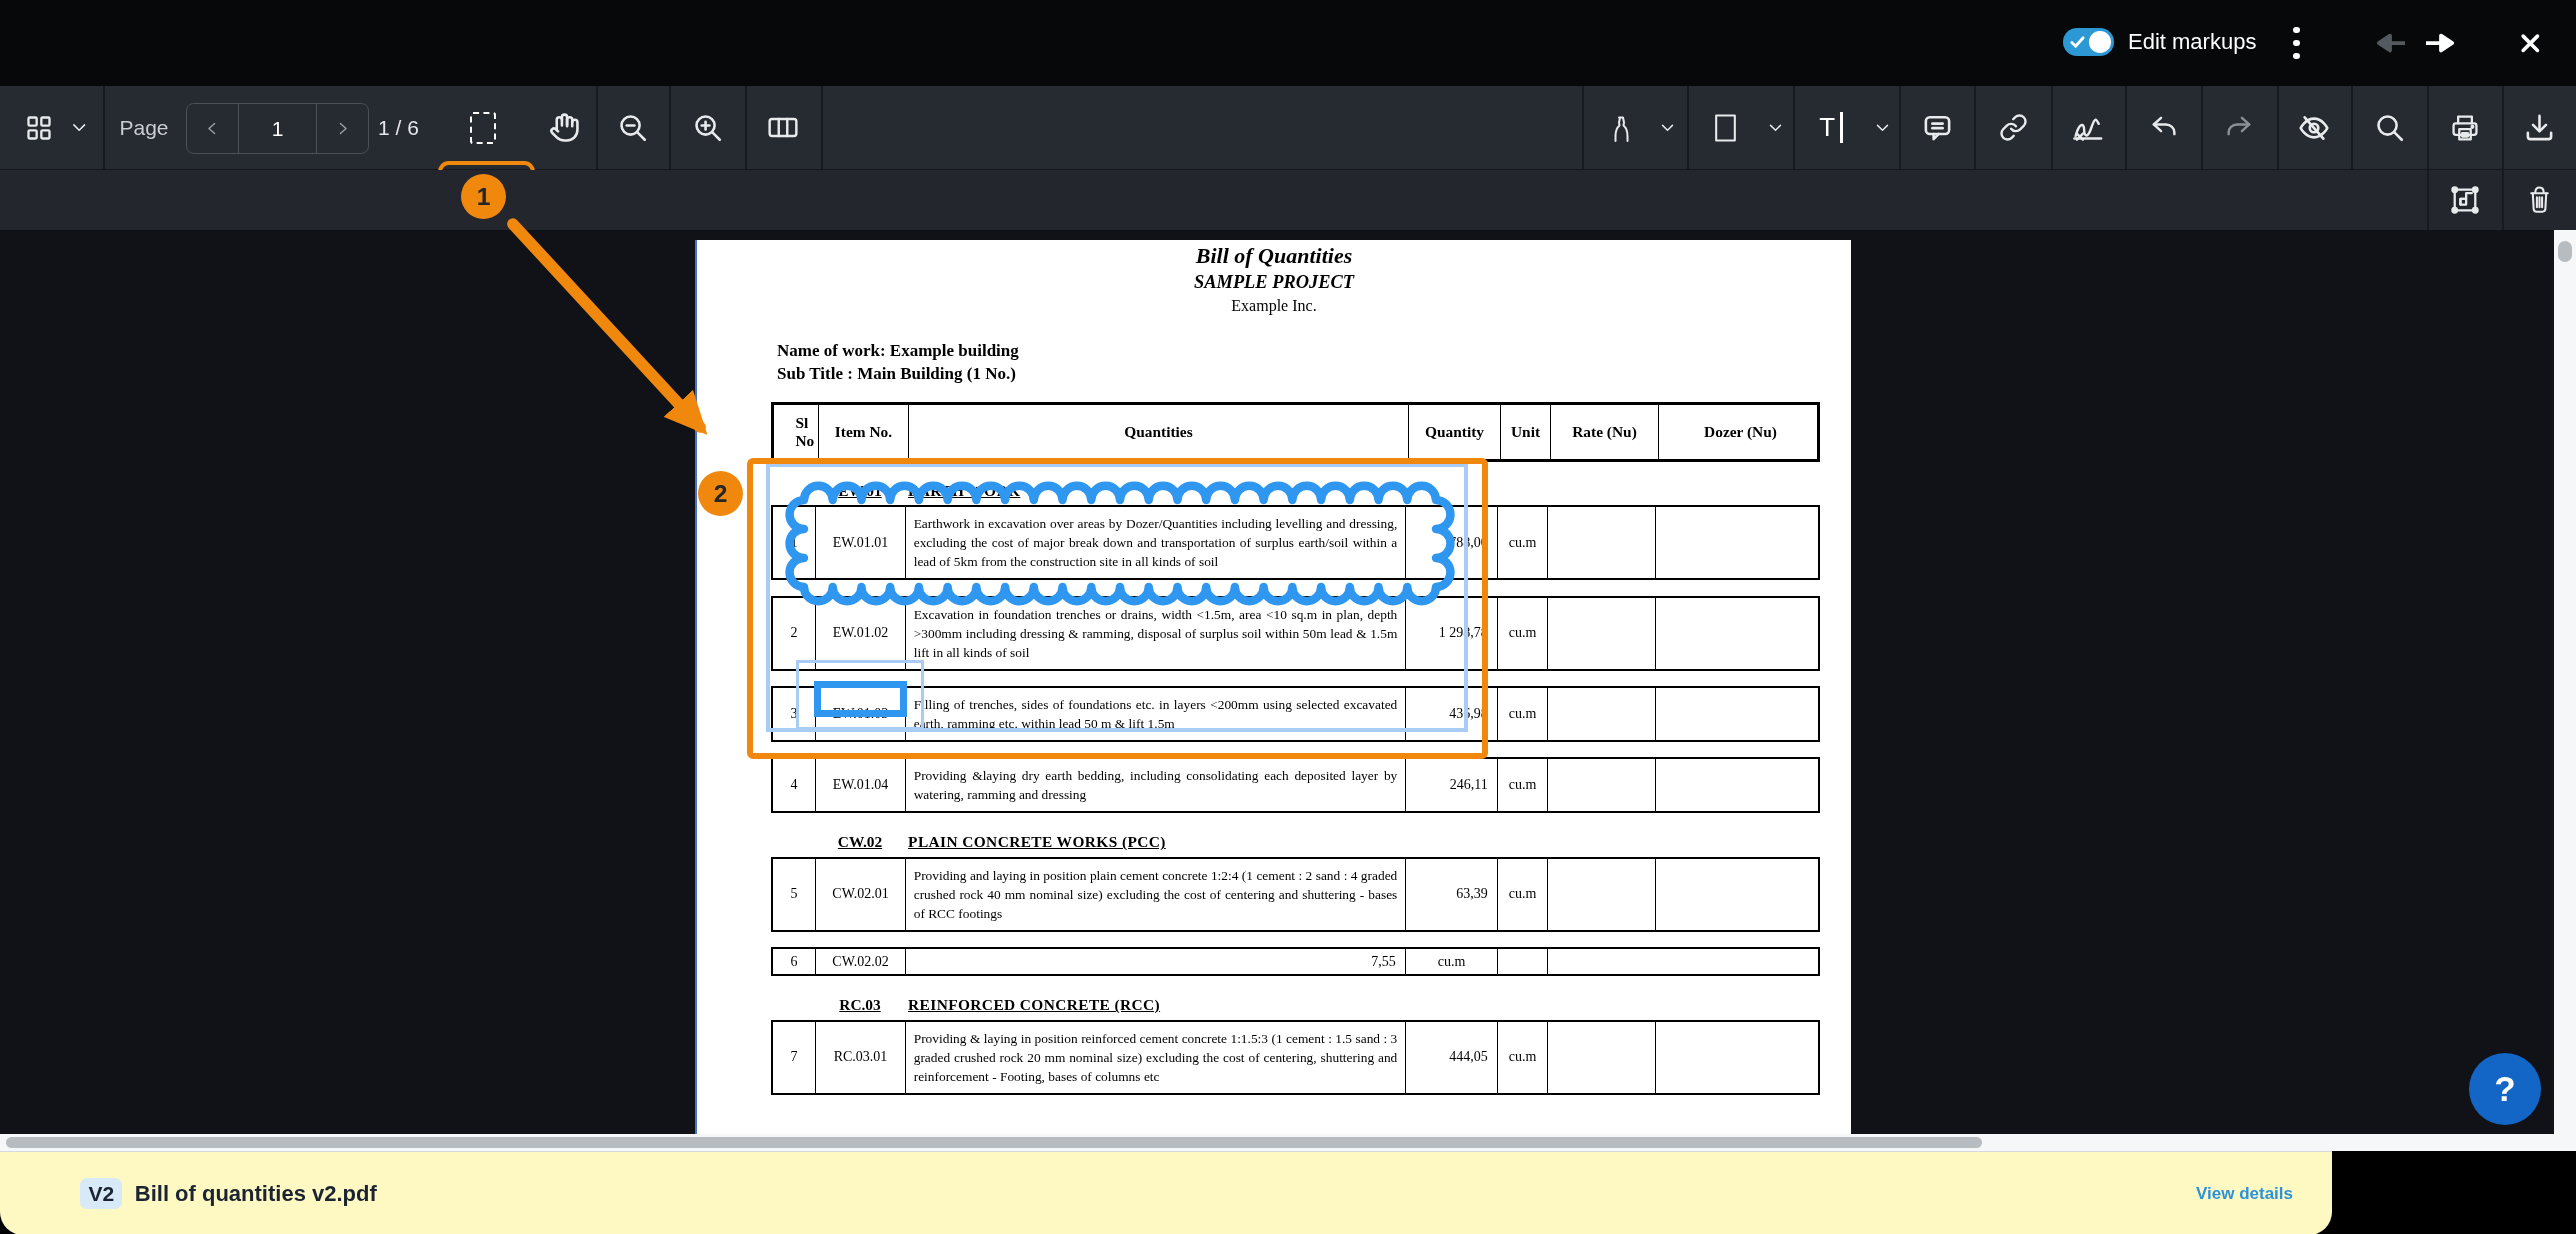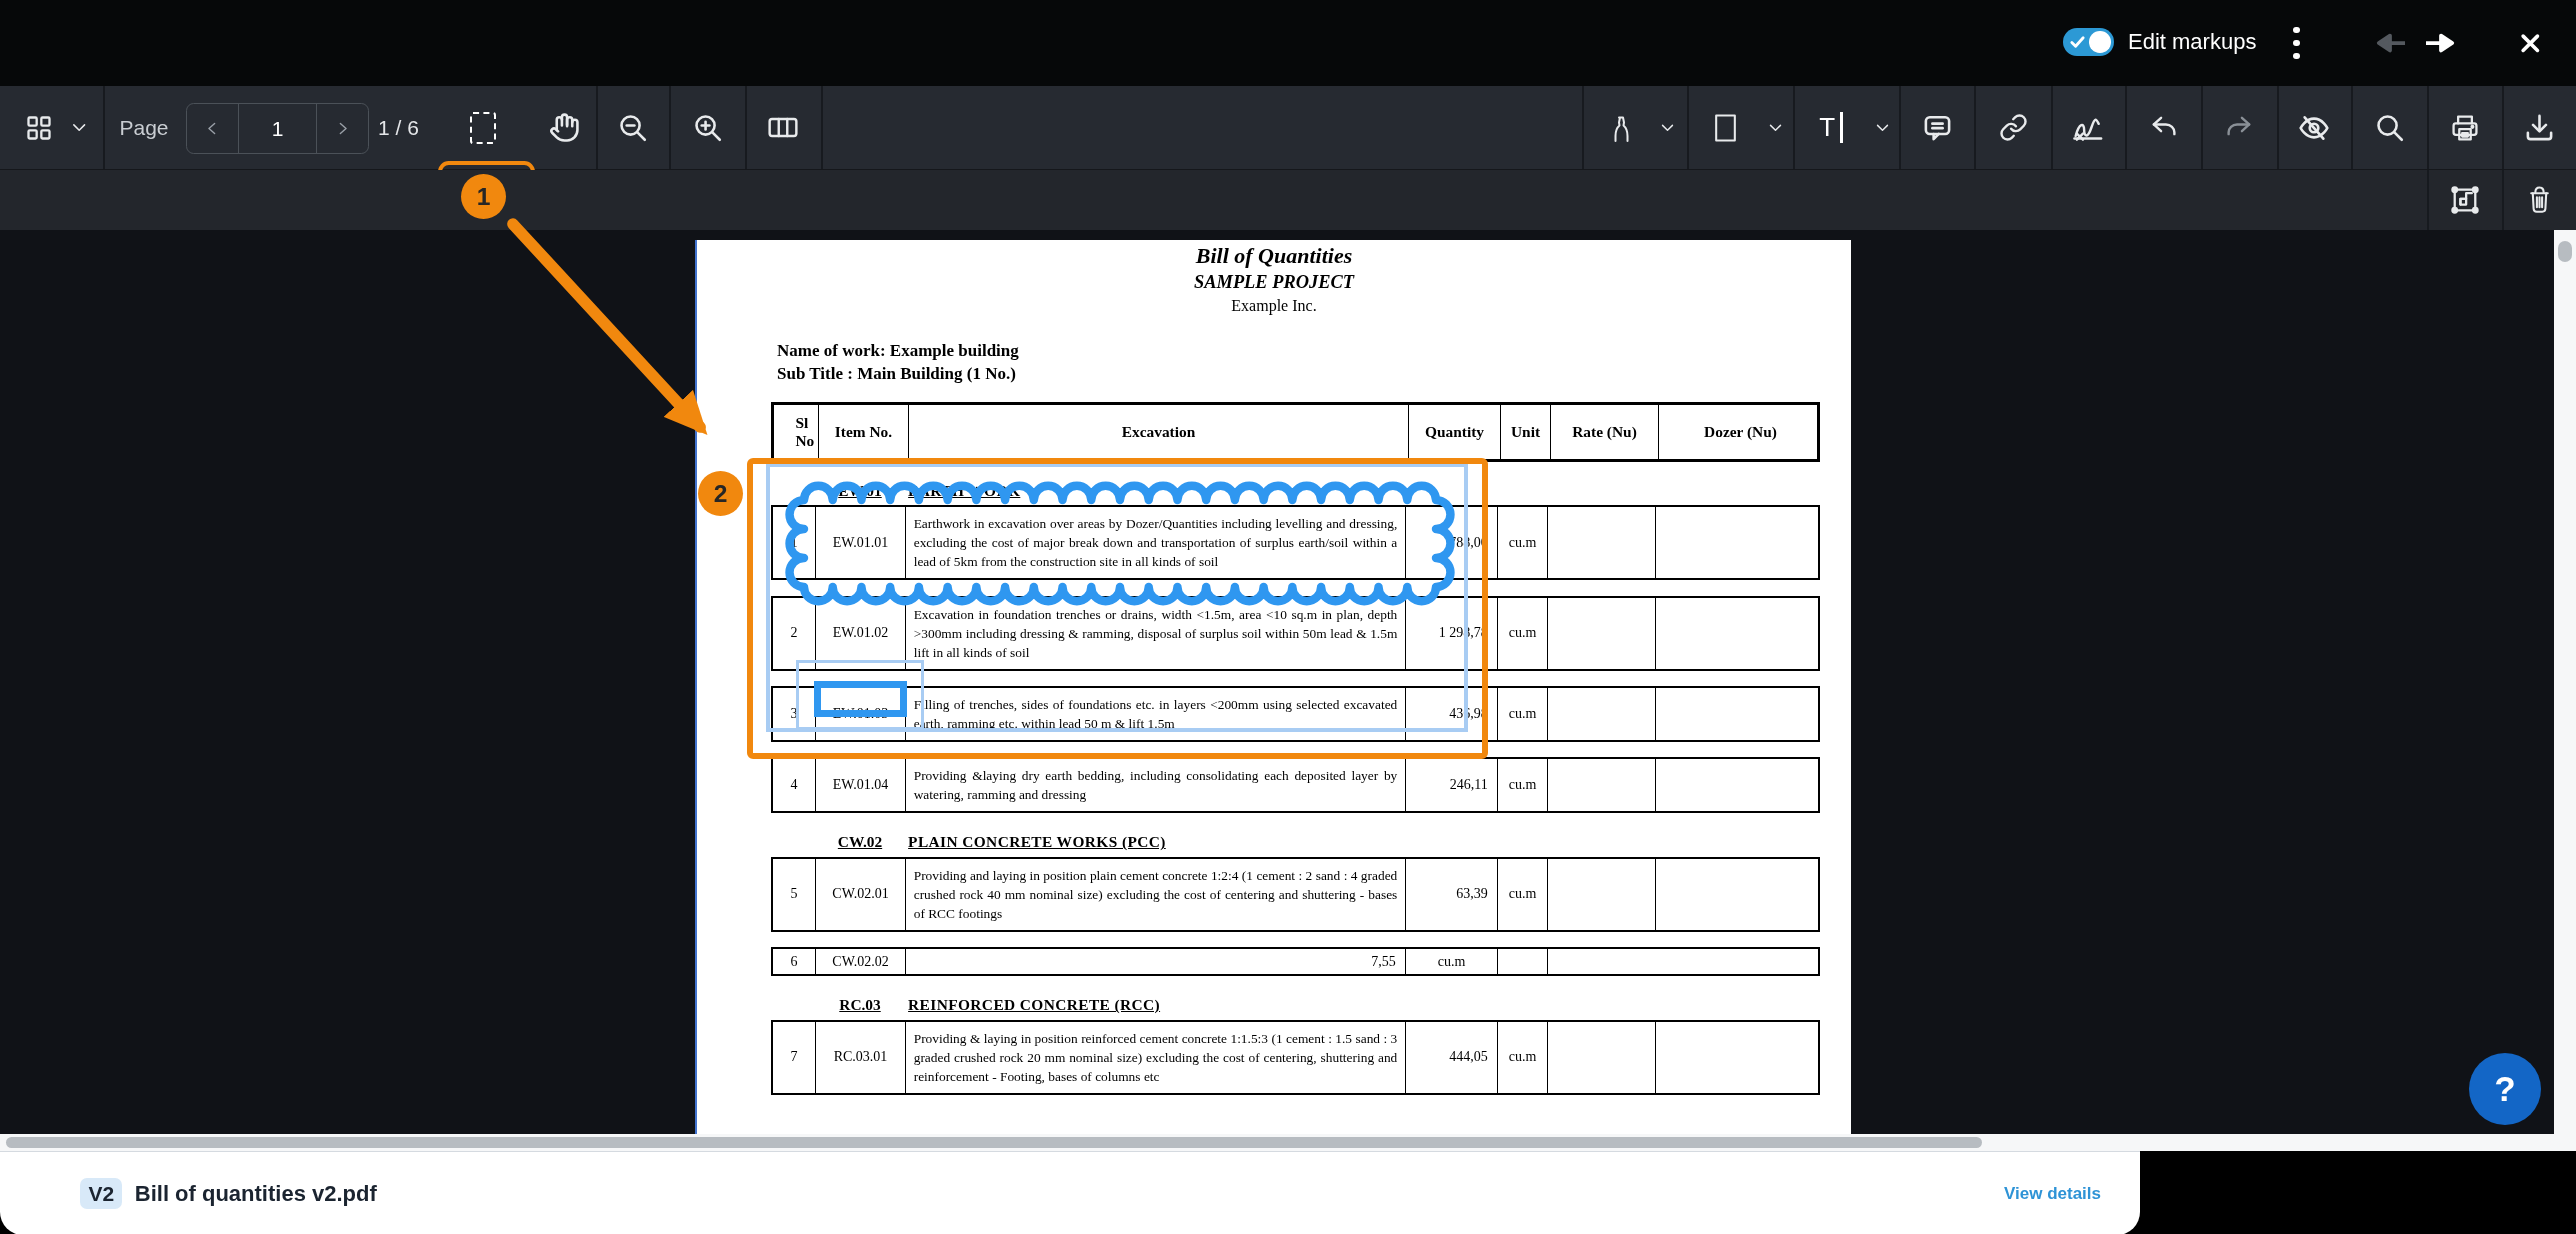--- a/index.html
+++ b/index.html
@@ -74,21 +74,21 @@
   #ann-sel-big{border:4.6px solid #A8CCF3;z-index:20;}
   #ann-sel-small{border:3.8px solid #A8CCF3;z-index:20;}
   #ann-bluebox{border:7px solid #2F97F0;z-index:25;}
   #ann-cloud{position:absolute;overflow:visible;z-index:25;pointer-events:none;}
   .step-circle{position:absolute;width:45px;height:45px;border-radius:50%;background:#F1880E;color:#262626;
                display:flex;align-items:center;justify-content:center;font-size:24.6px;font-weight:bold;z-index:40;
                font-family:"Liberation Sans",sans-serif;}
   #overlay{position:absolute;left:0;top:0;width:2576px;height:1234px;pointer-events:none;z-index:35;}
 
   
-  .bottombar{position:absolute;left:0;top:1151px;width:2140px;height:83px;background:#ffffff;
+  .bottombar{position:absolute;left:0;top:1151px;width:2332px;height:83px;background:#fef9c3;
              border-top:1.5px solid #D5DAE0;border-radius:0 0 23px 23px;display:flex;align-items:center;}
   .v-badge{margin-left:80px;background:#D8E9F8;color:#1B2430;font-weight:bold;font-size:21px;
            padding:3.8px 8.4px;border-radius:7px;}
   .filename{margin-left:12.3px;color:#1B2430;font-weight:bold;font-size:22px;}
   .view-details{position:absolute;right:39px;color:#2E93D6;font-weight:bold;font-size:17px;cursor:pointer;}
   .help-btn{position:absolute;left:2469px;top:1053px;width:72px;height:72px;border-radius:50%;background:#1366C6;
             color:#fff;font-size:35px;font-weight:bold;display:flex;align-items:center;justify-content:center;
             cursor:pointer;z-index:50;font-family:"Liberation Sans",sans-serif;}
 
   svg.ic{stroke:#E8EAEC;stroke-width:2;fill:none;stroke-linecap:round;stroke-linejoin:round;}
@@ -341,21 +341,21 @@
       </div>
       <div class="doc-meta">
         <div>Name of work: Example building</div>
         <div>Sub Title : Main Building (1 No.)</div>
       </div>
 
       <div id="doc-table">
         <div class="tbl-header">
           <div>Sl No</div>
           <div>Item No.</div>
-          <div>Excavation</div>
+          <div>Quantities</div>
           <div>Quantity</div>
           <div>Unit</div>
           <div>Rate (Nu)</div>
           <div>Dozer (Nu)</div>
         </div>
         <div id="doc-blocks">
             <div class="doc-heading">
     <span class="h-code">EW.01</span>
     <span class="h-title">EARTH WORK</span>
   </div>

